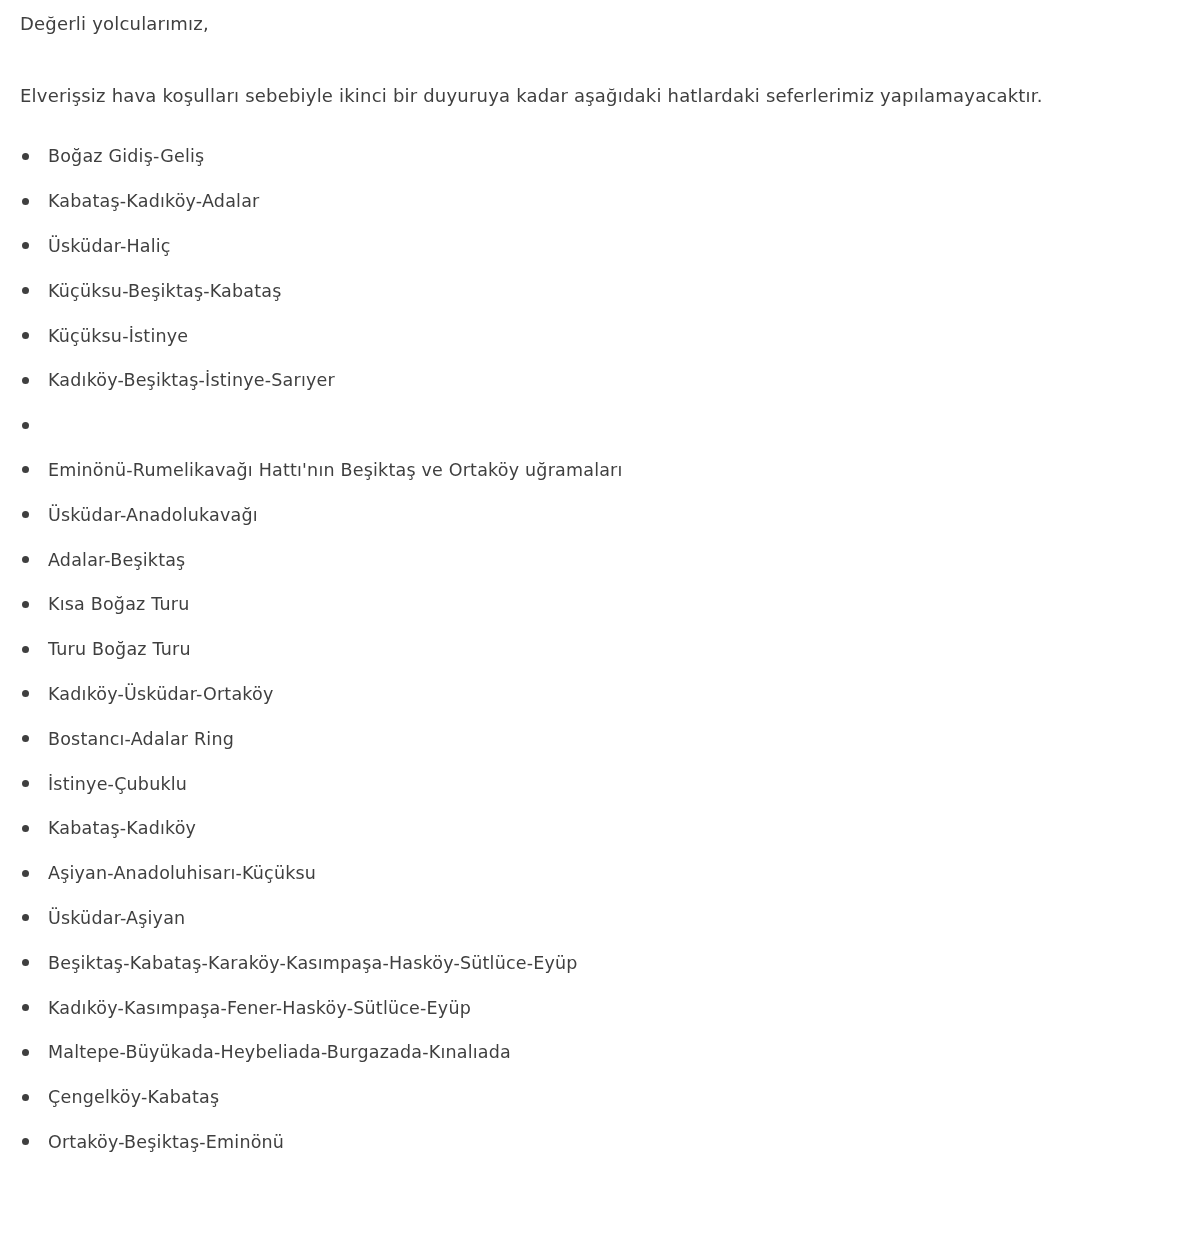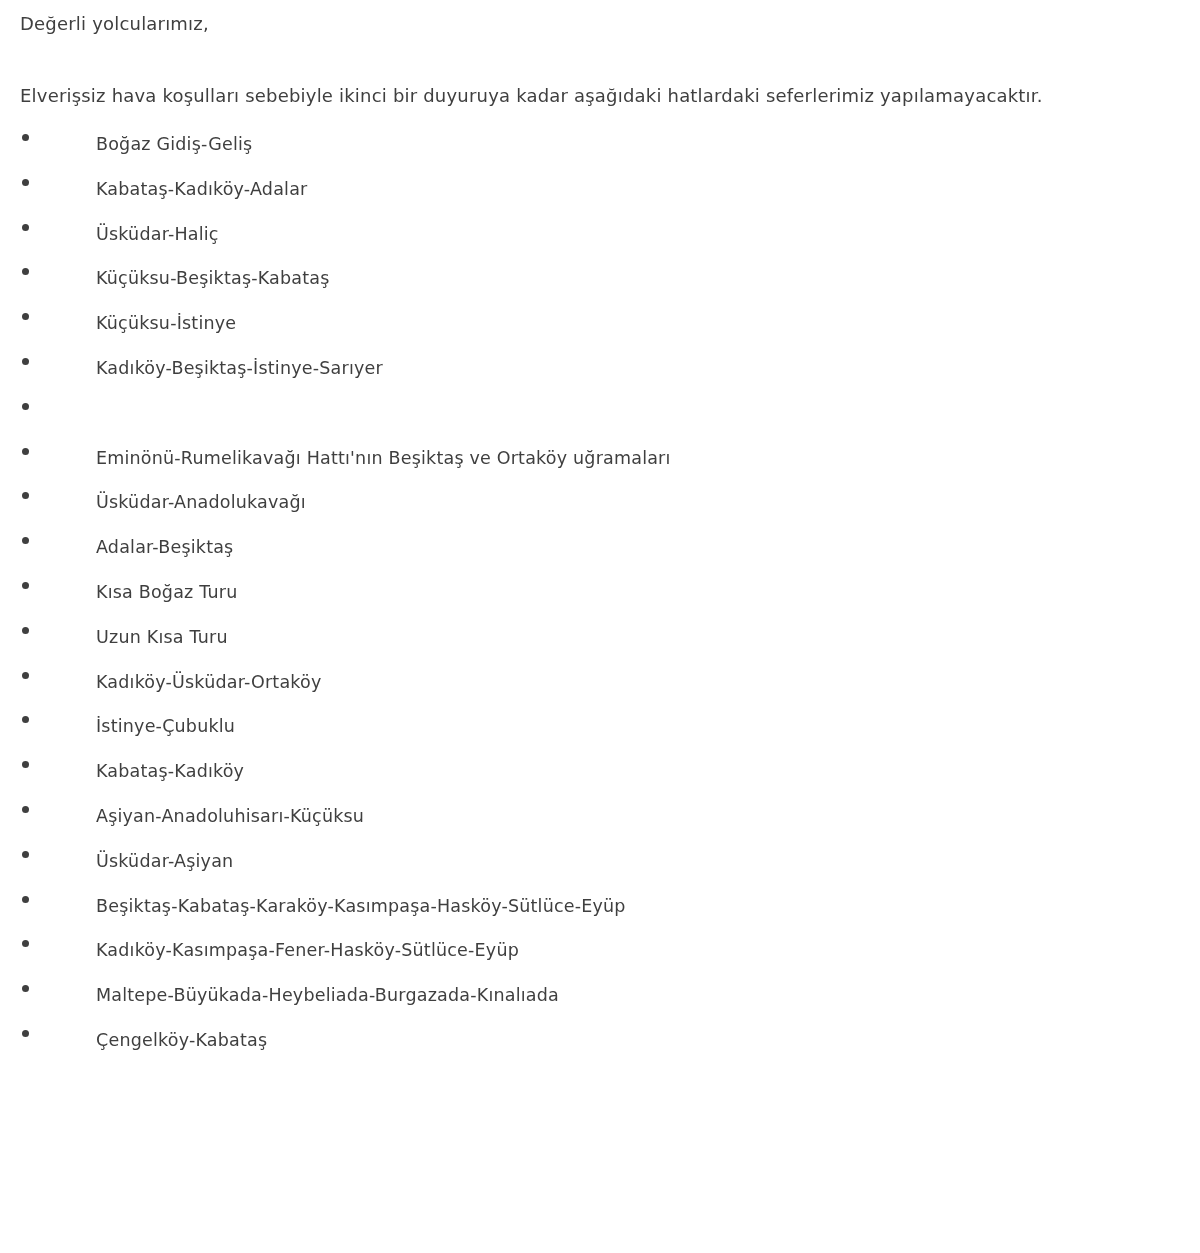--- a/index.html
+++ b/index.html
@@ -35,23 +35,22 @@
 
   ul.lines {
     list-style: none;
     margin: 27px 0 0 0;
     padding: 0;
   }
 
   ul.lines li {
     height: 44.8px;
     display: flex;
-    align-items: flex-start;
+    align-items: center;
     padding-left: 2px;
-    gap: 48px;
   }
 
   .dot {
     width: 7px;
     height: 7px;
     border-radius: 50%;
     background: #3f3f3f;
     flex: 0 0 auto;
   }
 
@@ -110,25 +109,29 @@
       <li>
       <span class="dot"></span>
       <span class="line-name">Adalar-Beşiktaş</span>
     </li>
       <li>
       <span class="dot"></span>
       <span class="line-name">Kısa Boğaz Turu</span>
     </li>
       <li>
       <span class="dot"></span>
-      <span class="line-name">Uzun Kısa Turu</span>
+      <span class="line-name">Turu Boğaz Turu</span>
     </li>
       <li>
       <span class="dot"></span>
       <span class="line-name">Kadıköy-Üsküdar-Ortaköy</span>
+    </li>
+      <li>
+      <span class="dot"></span>
+      <span class="line-name">Bostancı-Adalar Ring</span>
     </li>
       <li>
       <span class="dot"></span>
       <span class="line-name">İstinye-Çubuklu</span>
     </li>
       <li>
       <span class="dot"></span>
       <span class="line-name">Kabataş-Kadıköy</span>
     </li>
       <li>
@@ -148,15 +151,19 @@
       <span class="line-name">Kadıköy-Kasımpaşa-Fener-Hasköy-Sütlüce-Eyüp</span>
     </li>
       <li>
       <span class="dot"></span>
       <span class="line-name">Maltepe-Büyükada-Heybeliada-Burgazada-Kınalıada</span>
     </li>
       <li>
       <span class="dot"></span>
       <span class="line-name">Çengelköy-Kabataş</span>
     </li>
+      <li>
+      <span class="dot"></span>
+      <span class="line-name">Ortaköy-Beşiktaş-Eminönü</span>
+    </li>
     </ul>
 
 </main>
 
 </body></html>

